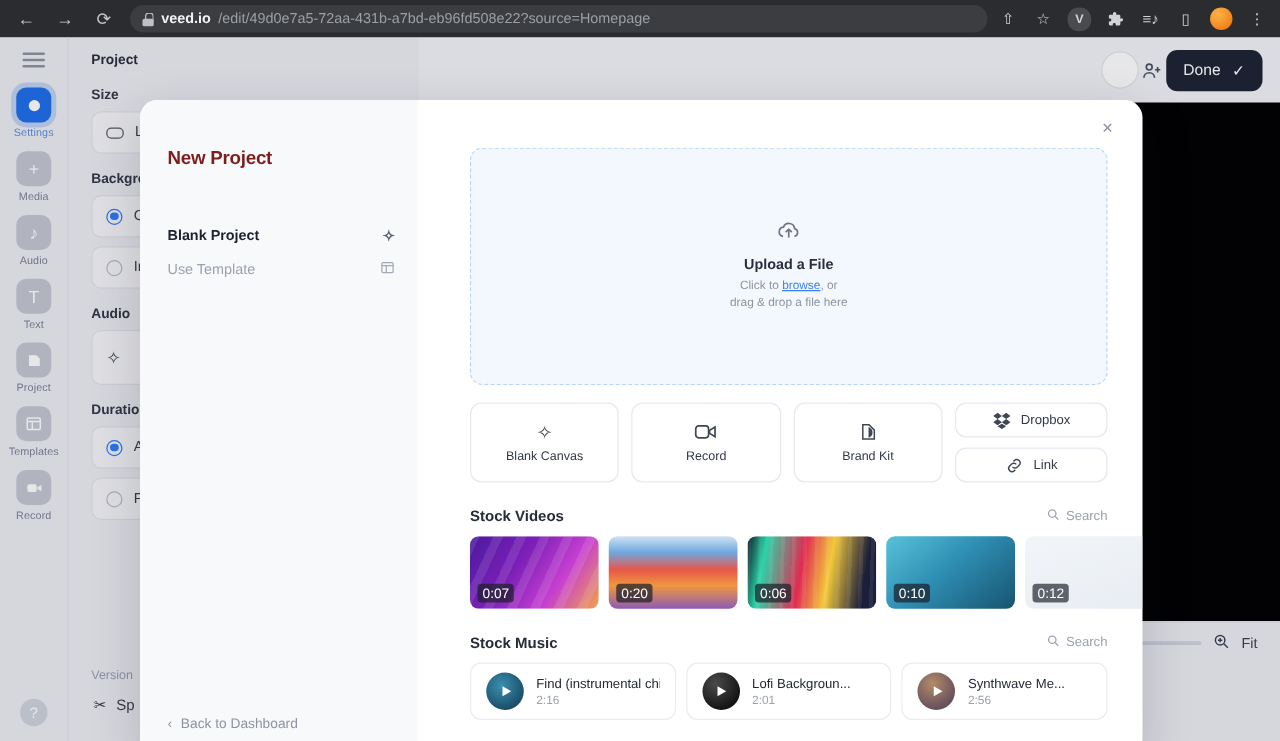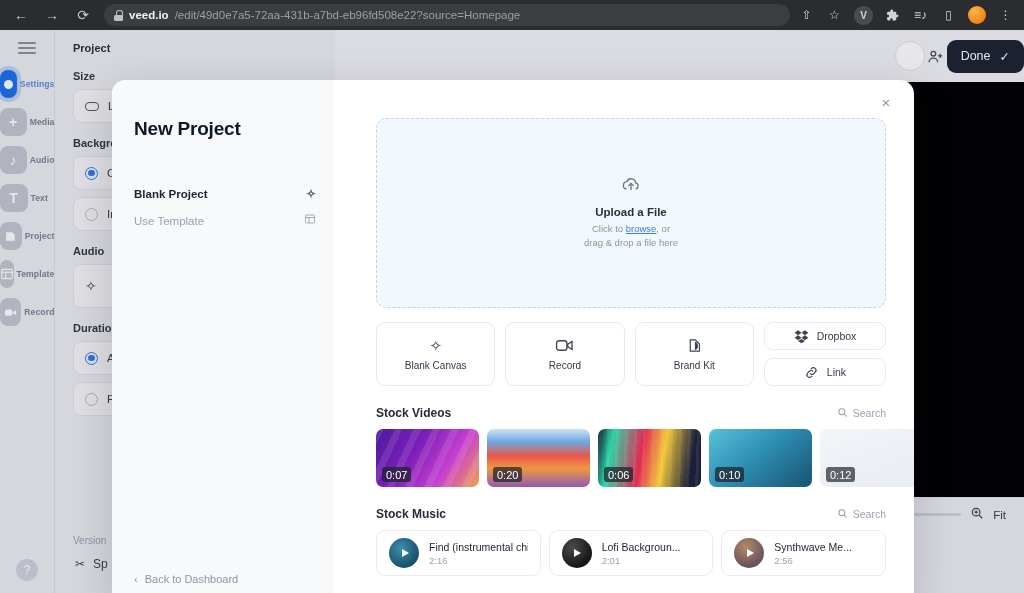--- a/index.html
+++ b/index.html
@@ -55,22 +55,22 @@
 
   
   .rail {
     position: absolute; left: 0; top: 0; width: 55px; height: 563px;
     background: #eceef2; border-right: 1px solid #dcdfe5;
     display: flex; flex-direction: column; align-items: center; padding-top: 8px;
   }
   .hamburger { width: 18px; height: 12px; margin: 4px 0 10px; cursor: pointer;
                display: flex; flex-direction: column; justify-content: space-between; }
   .hamburger i { display: block; height: 1.7px; background: #8c91a0; border-radius: 1px; }
-  .rail-item { width: 55px; padding: 6px 0 4px; display: flex; 
-               align-items: center; gap: 3px; cursor: pointer; font-weight: bold; }
+  .rail-item { width: 55px; padding: 6px 0 4px; display: flex; flex-direction: column;
+               align-items: center; gap: 3px; cursor: pointer; }
   .rail-ico {
     width: 28px; height: 28px; border-radius: 8px; background: #c3c7d1;
     display: flex; align-items: center; justify-content: center;
     color: #fff; font-size: 14px; position: relative;
   }
   .rail-item.active .rail-ico {
     background: #1f6feb; box-shadow: 0 0 0 4px rgba(31,111,235,.22);
   }
   .rail-item.active .rail-ico::after {
     content: ""; width: 9px; height: 9px; border-radius: 50%; background: #fff;
@@ -113,20 +113,21 @@
     cursor: pointer;
   }
 
   
   .stage-right {
     position: absolute; left: 335px; top: 0; right: 0; bottom: 0; background: #f2f3f6;
   }
   .topbar {
     position: absolute; right: 0; top: 0; height: 52px; left: 0;
     display: flex; align-items: center; justify-content: flex-end; 
+    padding-right: 14px;
   }
   .avatar-btn {
     width: 30px; height: 30px; border-radius: 50%; background: #ffffff;
     border: 1px solid #e2e5ea; cursor: pointer;
   }
   .invite-ico { width: 22px; height: 22px; color: #4a5160; font-size: 14px;
                 display: flex; align-items: center; justify-content: center; cursor: pointer; }
   .done-btn {
     background: #1c2333; color: #fff; border-radius: 9px; height: 33px;
     display: flex; align-items: center; gap: 9px; padding: 0 14px;
@@ -158,21 +159,21 @@
   .modal {
     position: absolute; left: 112px; top: 50px; width: 802px; height: 525px;
     background: #fff; border-radius: 14px; overflow: hidden;
     box-shadow: 0 12px 40px rgba(15,20,35,.18);
     display: flex;
   }
   .modal-left {
     width: 222px; background: #f8f9fb; padding: 38px 0 0 22px; position: relative;
     flex: none;
   }
-  .modal-title { font-size: 19px; font-weight: bold; color: #0f172a; letter-spacing: -.2px; }
+  .modal-title { font-size: 15px; font-weight: bold; color: #7f1d1d; letter-spacing: -.2px; }
   .nav-list { margin-top: 40px; padding-right: 18px; }
   .nav-row {
     display: flex; align-items: center; justify-content: space-between;
     height: 27px; font-size: 11.5px; cursor: pointer;
   }
   .nav-row.sel { color: #1d2230; font-weight: bold; }
   .nav-row.dim { color: #9ba1b0; }
   .nav-ico { font-size: 12px; color: #5a6070; }
   .nav-row.dim .nav-ico { color: #a3a9b6; }
   .back-row {

